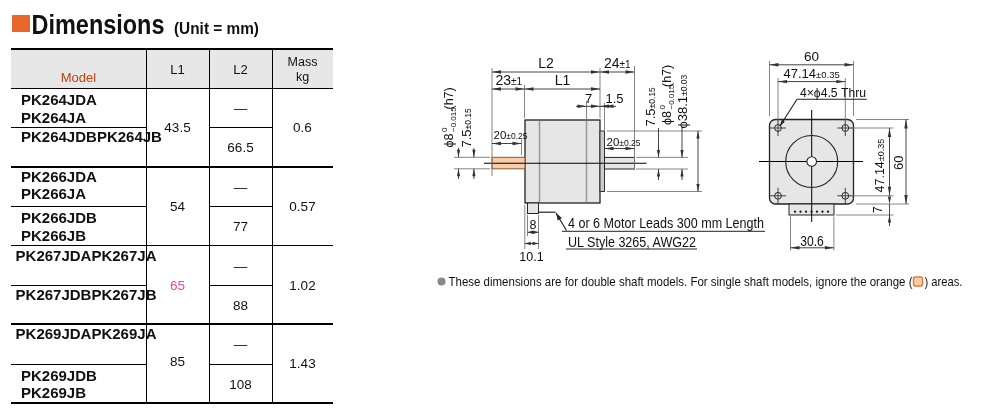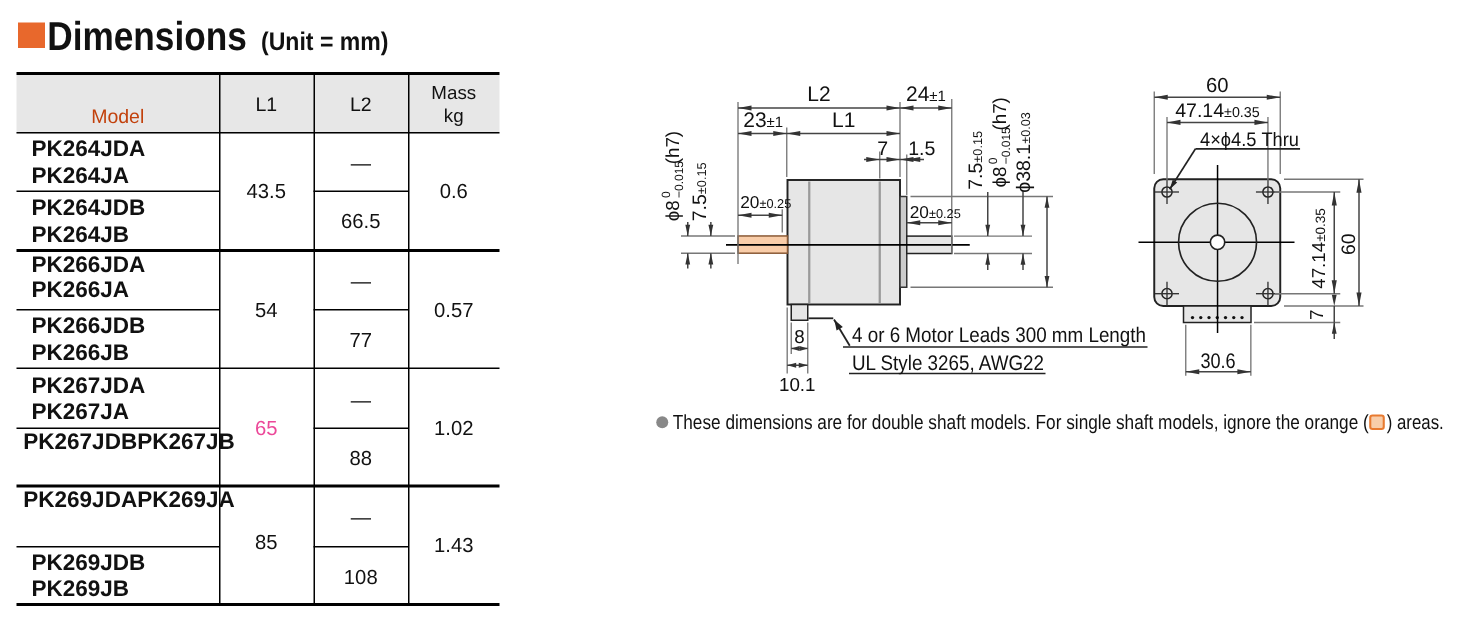--- a/index.html
+++ b/index.html
@@ -26,36 +26,36 @@
 <div style="position:absolute;left:260.5px;top:0px;width:1px;height:356.0px;background:#000"></div>
 <div style="position:absolute;left:0px;top:10px;width:135px;height:39.00px;display:flex;align-items:center;justify-content:center;text-align:center;font-size:13px;font-weight:normal;line-height:39px;color:#c2410c">Model</div>
 <div style="position:absolute;left:135px;top:2.00px;width:63px;height:39.00px;display:flex;align-items:center;justify-content:center;text-align:center;font-size:13px;font-weight:normal;line-height:39px;color:#111">L1</div>
 <div style="position:absolute;left:198px;top:2.00px;width:63px;height:39.00px;display:flex;align-items:center;justify-content:center;text-align:center;font-size:13px;font-weight:normal;line-height:39px;color:#111">L2</div>
 <div style="position:absolute;left:261px;top:2.00px;width:61px;height:39.00px;display:flex;align-items:center;justify-content:center;text-align:center;font-size:12.5px;font-weight:normal;line-height:15px;color:#111">Mass<br>kg</div>
 <div style="position:absolute;left:10px;top:41.00px;width:130px;height:39.38px;display:flex;flex-direction:column;justify-content:center;font-size:15px;font-weight:bold;line-height:17.6px;color:#111">
       <span>PK264JDA</span>
       <span>PK264JA</span>
     </div>
 <div style="position:absolute;left:198px;top:41.00px;width:63px;height:39.38px;display:flex;align-items:center;justify-content:center;text-align:center;font-size:13.5px;font-weight:normal;line-height:39.375px;color:#111">—</div>
-<div style="position:absolute;left:10px;top:80.38px;width:130px;height:39.38px;display:flex;flex-direction:column;justify-content:center;font-size:15px;font-weight:bold;line-height:17.6px;color:#111">
+<div style="position:absolute;left:10px;top:80.38px;width:130px;height:39.38px;display:flex;justify-content:space-between;font-size:15px;font-weight:bold;line-height:17.6px;color:#111">
       <span>PK264JDB</span>
       <span>PK264JB</span>
     </div>
 <div style="position:absolute;left:198px;top:80.38px;width:63px;height:39.38px;display:flex;align-items:center;justify-content:center;text-align:center;font-size:13.5px;font-weight:normal;line-height:39.375px;color:#111">66.5</div>
 <div style="position:absolute;left:10px;top:119.75px;width:130px;height:39.38px;display:flex;flex-direction:column;font-size:15px;font-weight:bold;line-height:17.6px;color:#111">
       <span>PK266JDA</span>
       <span>PK266JA</span>
     </div>
 <div style="position:absolute;left:198px;top:119.75px;width:63px;height:39.38px;display:flex;align-items:center;justify-content:center;text-align:center;font-size:13.5px;font-weight:normal;line-height:39.375px;color:#111">—</div>
 <div style="position:absolute;left:10px;top:159.12px;width:130px;height:39.38px;display:flex;flex-direction:column;justify-content:center;font-size:15px;font-weight:bold;line-height:17.6px;color:#111">
       <span>PK266JDB</span>
       <span>PK266JB</span>
     </div>
 <div style="position:absolute;left:198px;top:159.12px;width:63px;height:39.38px;display:flex;align-items:center;justify-content:center;text-align:center;font-size:13.5px;font-weight:normal;line-height:39.375px;color:#111">77</div>
-<div style="position:absolute;left:10px;top:198.50px;width:130px;height:39.38px;display:flex;flex-direction:column;justify-content:center;font-size:15px;font-weight:bold;line-height:17.6px;color:#111">
+<div style="position:absolute;left:10px;top:198.50px;width:130px;height:39.38px;display:flex;flex-direction:row;justify-content:center;font-size:15px;font-weight:bold;line-height:17.6px;color:#111">
       <span>PK267JDA</span>
       <span>PK267JA</span>
     </div>
 <div style="position:absolute;left:198px;top:198.50px;width:63px;height:39.38px;display:flex;align-items:center;justify-content:center;text-align:center;font-size:13.5px;font-weight:normal;line-height:39.375px;color:#111">—</div>
 <div style="position:absolute;left:10px;top:237.88px;width:130px;height:39.38px;display:flex;flex-direction:row;justify-content:center;font-size:15px;font-weight:bold;line-height:17.6px;color:#111">
       <span>PK267JDB</span>
       <span>PK267JB</span>
     </div>
 <div style="position:absolute;left:198px;top:237.88px;width:63px;height:39.38px;display:flex;align-items:center;justify-content:center;text-align:center;font-size:13.5px;font-weight:normal;line-height:39.375px;color:#111">88</div>
 <div style="position:absolute;left:10px;top:277.25px;width:130px;height:39.38px;display:flex;flex-direction:row;justify-content:center;font-size:15px;font-weight:bold;line-height:17.6px;color:#111">

